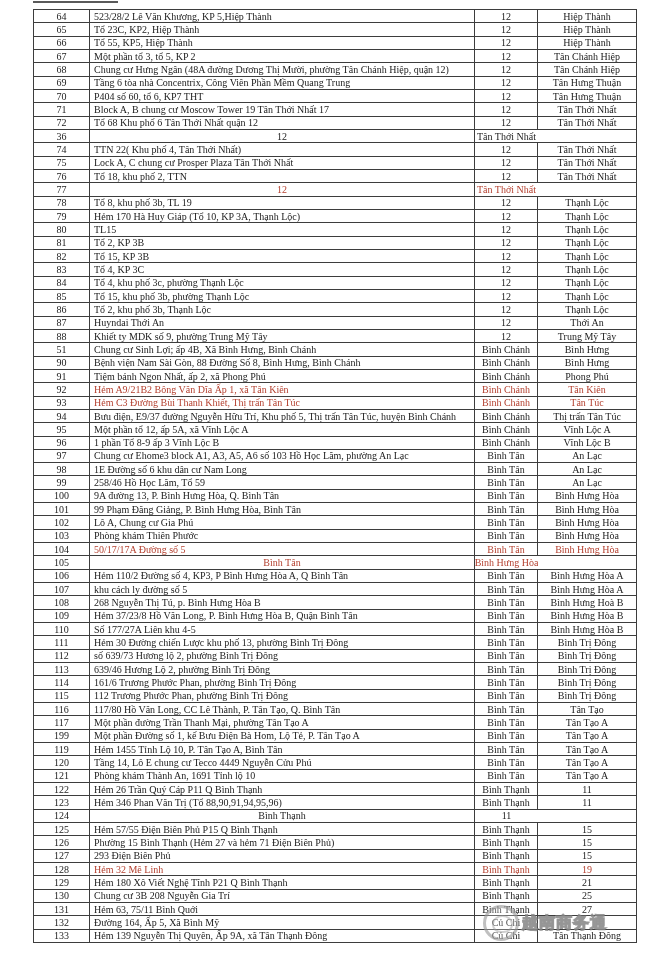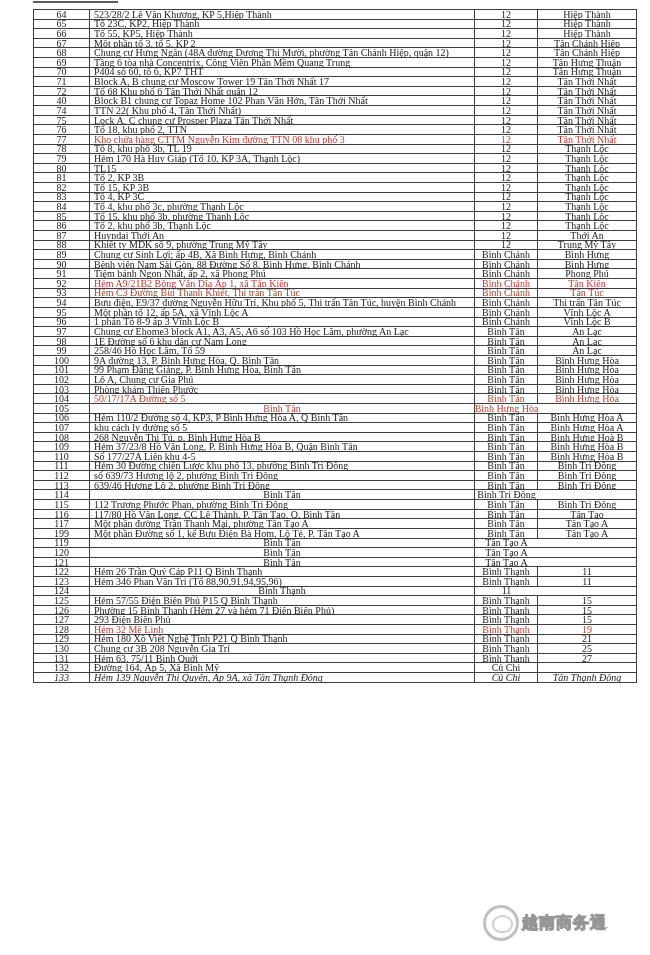--- a/index.html
+++ b/index.html
@@ -17,33 +17,33 @@
     --hl:#b4402f;
     --bd:#3d3d3d;
   }
   .crop-line {
     position:absolute; left:33px; top:1px;
     width:85px; height:2px; background:var(--bd);
     opacity:.85;
   }
   .tbl {
     position:absolute; left:33px; top:9px;
-    width:604px; height:674px;
+    width:604px; height:934px;
     border:1.5px solid var(--bd);
     display:flex; flex-direction:column;
     background:#fff;
   }
   .row {
     display:grid;
     grid-template-columns:56px 385px 63px 1fr;
     flex:1 1 auto;
     border-bottom:1px solid var(--bd);
     min-height:0;
   }
-  .row:last-child { border-bottom:none;font-style:italic; }
+  .row:last-child { border-bottom:none; }
   .cell {
     display:flex; align-items:center;
     font-size:10px; line-height:11px;
     white-space:nowrap; overflow:hidden;
     border-right:1px solid var(--bd);
     padding:0 2px;
   }
   .cell.ward { border-right:none; }
   .cell.num, .cell.dist, .cell.ward { justify-content:center; text-align:center; }
   .cell.addr { justify-content:flex-start; padding-left:4px; }
@@ -133,22 +133,21 @@
       <div class="cell dist">12</div>
       <div class="cell ward">Tân Thới Nhất</div>
     </div>
     <div class="row">
       <div class="cell num">72</div>
       <div class="cell addr">Tổ 68 Khu phố 6 Tân Thới Nhất quận 12</div>
       <div class="cell dist">12</div>
       <div class="cell ward">Tân Thới Nhất</div>
     </div>
     <div class="row">
-      <div class="cell num">40</div>
-      <div class="cell addr">Block B1 chung cư Topaz Home 102 Phan Văn Hớn, Tân Thới Nhất</div>
+      <div class="cell num">36</div>
       <div class="cell dist">12</div>
       <div class="cell ward">Tân Thới Nhất</div>
     </div>
     <div class="row">
       <div class="cell num">74</div>
       <div class="cell addr">TTN 22( Khu phố 4, Tân Thới Nhất)</div>
       <div class="cell dist">12</div>
       <div class="cell ward">Tân Thới Nhất</div>
     </div>
     <div class="row">
@@ -158,21 +157,20 @@
       <div class="cell ward">Tân Thới Nhất</div>
     </div>
     <div class="row">
       <div class="cell num">76</div>
       <div class="cell addr">Tổ 18, khu phố 2, TTN</div>
       <div class="cell dist">12</div>
       <div class="cell ward">Tân Thới Nhất</div>
     </div>
     <div class="row hl">
       <div class="cell num">77</div>
-      <div class="cell addr">Kho chứa hàng CTTM Nguyễn Kim đường TTN 08 khu phố 3</div>
       <div class="cell dist">12</div>
       <div class="cell ward">Tân Thới Nhất</div>
     </div>
     <div class="row">
       <div class="cell num">78</div>
       <div class="cell addr">Tổ 8, khu phố 3b, TL 19</div>
       <div class="cell dist">12</div>
       <div class="cell ward">Thạnh Lộc</div>
     </div>
     <div class="row">
@@ -229,21 +227,21 @@
       <div class="cell dist">12</div>
       <div class="cell ward">Thới An</div>
     </div>
     <div class="row">
       <div class="cell num">88</div>
       <div class="cell addr">Khiết ty MDK số 9, phường Trung Mỹ Tây</div>
       <div class="cell dist">12</div>
       <div class="cell ward">Trung Mỹ Tây</div>
     </div>
     <div class="row">
-      <div class="cell num">89</div>
+      <div class="cell num">51</div>
       <div class="cell addr">Chung cư Sinh Lợi; ấp 4B, Xã Bình Hưng, Bình Chánh</div>
       <div class="cell dist">Bình Chánh</div>
       <div class="cell ward">Bình Hưng</div>
     </div>
     <div class="row">
       <div class="cell num">90</div>
       <div class="cell addr">Bệnh viện Nam Sài Gòn, 88 Đường Số 8, Bình Hưng, Bình Chánh</div>
       <div class="cell dist">Bình Chánh</div>
       <div class="cell ward">Bình Hưng</div>
     </div>
@@ -379,20 +377,21 @@
       <div class="cell ward">Bình Trị Đông</div>
     </div>
     <div class="row">
       <div class="cell num">113</div>
       <div class="cell addr">639/46 Hương Lộ 2, phường Bình Trị Đông</div>
       <div class="cell dist">Bình Tân</div>
       <div class="cell ward">Bình Trị Đông</div>
     </div>
     <div class="row">
       <div class="cell num">114</div>
+      <div class="cell addr">161/6 Trương Phước Phan, phường Bình Trị Đông</div>
       <div class="cell dist">Bình Tân</div>
       <div class="cell ward">Bình Trị Đông</div>
     </div>
     <div class="row">
       <div class="cell num">115</div>
       <div class="cell addr">112 Trương Phước Phan, phường Bình Trị Đông</div>
       <div class="cell dist">Bình Tân</div>
       <div class="cell ward">Bình Trị Đông</div>
     </div>
     <div class="row">
@@ -408,30 +407,33 @@
       <div class="cell ward">Tân Tạo A</div>
     </div>
     <div class="row">
       <div class="cell num">199</div>
       <div class="cell addr">Một phần Đường số 1, kế Bưu Điện Bà Hom, Lộ Tẻ, P. Tân Tạo A</div>
       <div class="cell dist">Bình Tân</div>
       <div class="cell ward">Tân Tạo A</div>
     </div>
     <div class="row">
       <div class="cell num">119</div>
+      <div class="cell addr">Hẻm 1455 Tỉnh Lộ 10, P. Tân Tạo A, Bình Tân</div>
       <div class="cell dist">Bình Tân</div>
       <div class="cell ward">Tân Tạo A</div>
     </div>
     <div class="row">
       <div class="cell num">120</div>
+      <div class="cell addr">Tầng 14, Lô E chung cư Tecco 4449 Nguyễn Cửu Phú</div>
       <div class="cell dist">Bình Tân</div>
       <div class="cell ward">Tân Tạo A</div>
     </div>
     <div class="row">
       <div class="cell num">121</div>
+      <div class="cell addr">Phòng khám Thành An, 1691 Tỉnh lộ 10</div>
       <div class="cell dist">Bình Tân</div>
       <div class="cell ward">Tân Tạo A</div>
     </div>
     <div class="row">
       <div class="cell num">122</div>
       <div class="cell addr">Hẻm 26 Trần Quý Cáp P11 Q Bình Thạnh</div>
       <div class="cell dist">Bình Thạnh</div>
       <div class="cell ward">11</div>
     </div>
     <div class="row">

